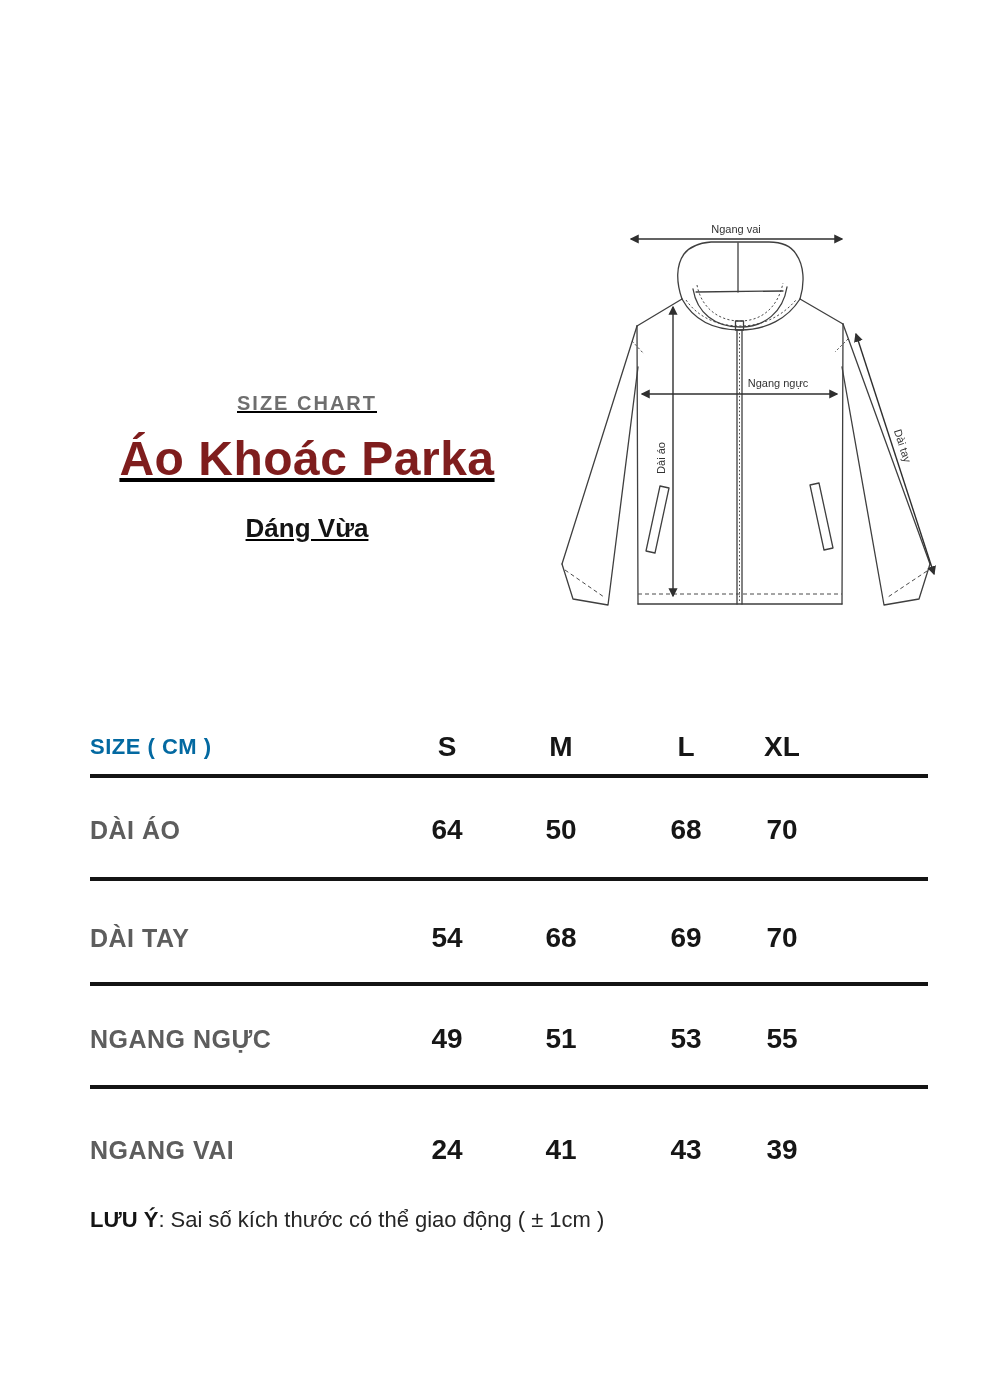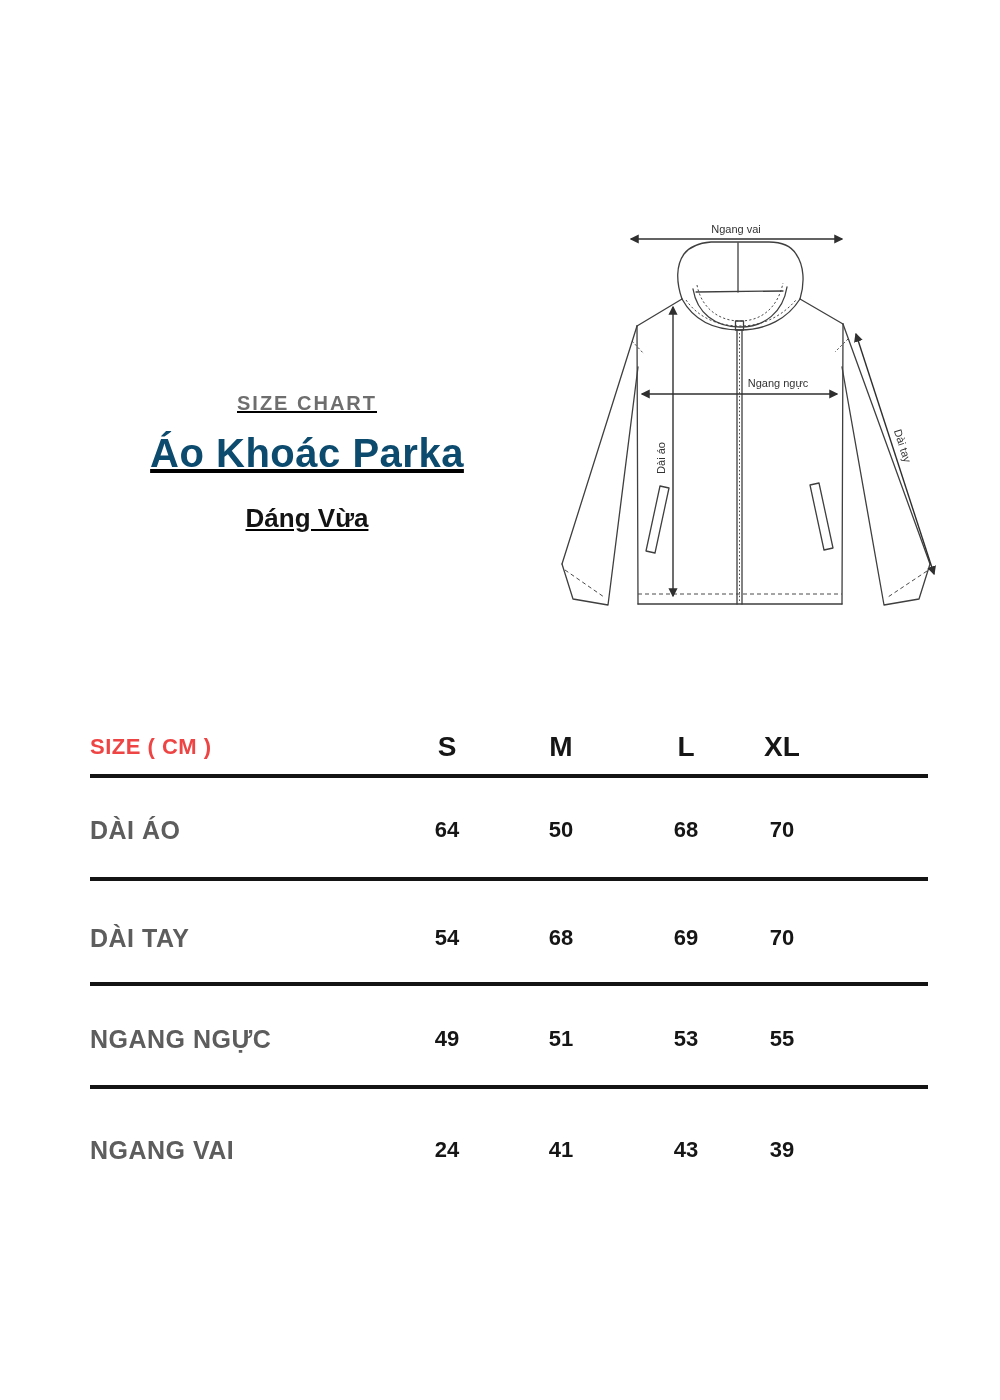--- a/index.html
+++ b/index.html
@@ -24,24 +24,24 @@
     text-decoration: underline;
   }
   .eyebrow {
     font-size: 20px;
     font-weight: bold;
     letter-spacing: 2px;
     color: #6e6e6e;
   }
   .main-title {
     margin-top: 16px;
-    font-size: 40px;
+    font-size: 48px;
     font-weight: bold;
     letter-spacing: 0.5px;
-    color: #0c4a6e;
+    color: #7f1d1d;
   }
   .sub-title {
     margin-top: 27px;
     font-size: 26px;
     font-weight: bold;
     color: #141414;
   }
 
   
   .diagram {
@@ -68,30 +68,30 @@
   }
   .t-label {
     position: absolute;
     left: 0;
     font-size: 25px;
     font-weight: bold;
     letter-spacing: 0.5px;
     color: #5d5d5d;
     white-space: nowrap;
   }
-  .t-size-label { font-size: 22px; color: #ef4444; }
+  .t-size-label { font-size: 22px; color: #0369a1; }
   .t-cell {
     position: absolute;
     transform: translateX(-50%);
     font-weight: bold;
     color: #161616;
     white-space: nowrap;
   }
   .t-head-cell { font-size: 28px; }
-  .t-val-cell  { font-size: 22px; }
+  .t-val-cell  { font-size: 28px; }
   .c1 { left: 357px; }
   .c2 { left: 471px; }
   .c3 { left: 596px; }
   .c4 { left: 684px; margin-left: 8px; }
   .t-line {
     position: absolute;
     left: 90px;
     width: 838px;
     height: 4px;
     background: #141414;
@@ -224,14 +224,17 @@
   <div class="t-line" style="top:1085px"></div>
 
   <div class="t-row" style="top:1129px">
     <span class="t-label">NGANG VAI</span>
     <span class="t-cell t-val-cell c1">24</span>
     <span class="t-cell t-val-cell c2">41</span>
     <span class="t-cell t-val-cell c3">43</span>
     <span class="t-cell t-val-cell c4">39</span>
   </div>
 
+  <div class="note">
+    <b>LƯU Ý</b><span>: Sai số kích thước có thể giao động ( ± 1cm )</span>
+  </div>
 
 </div>
 
 </body></html>

